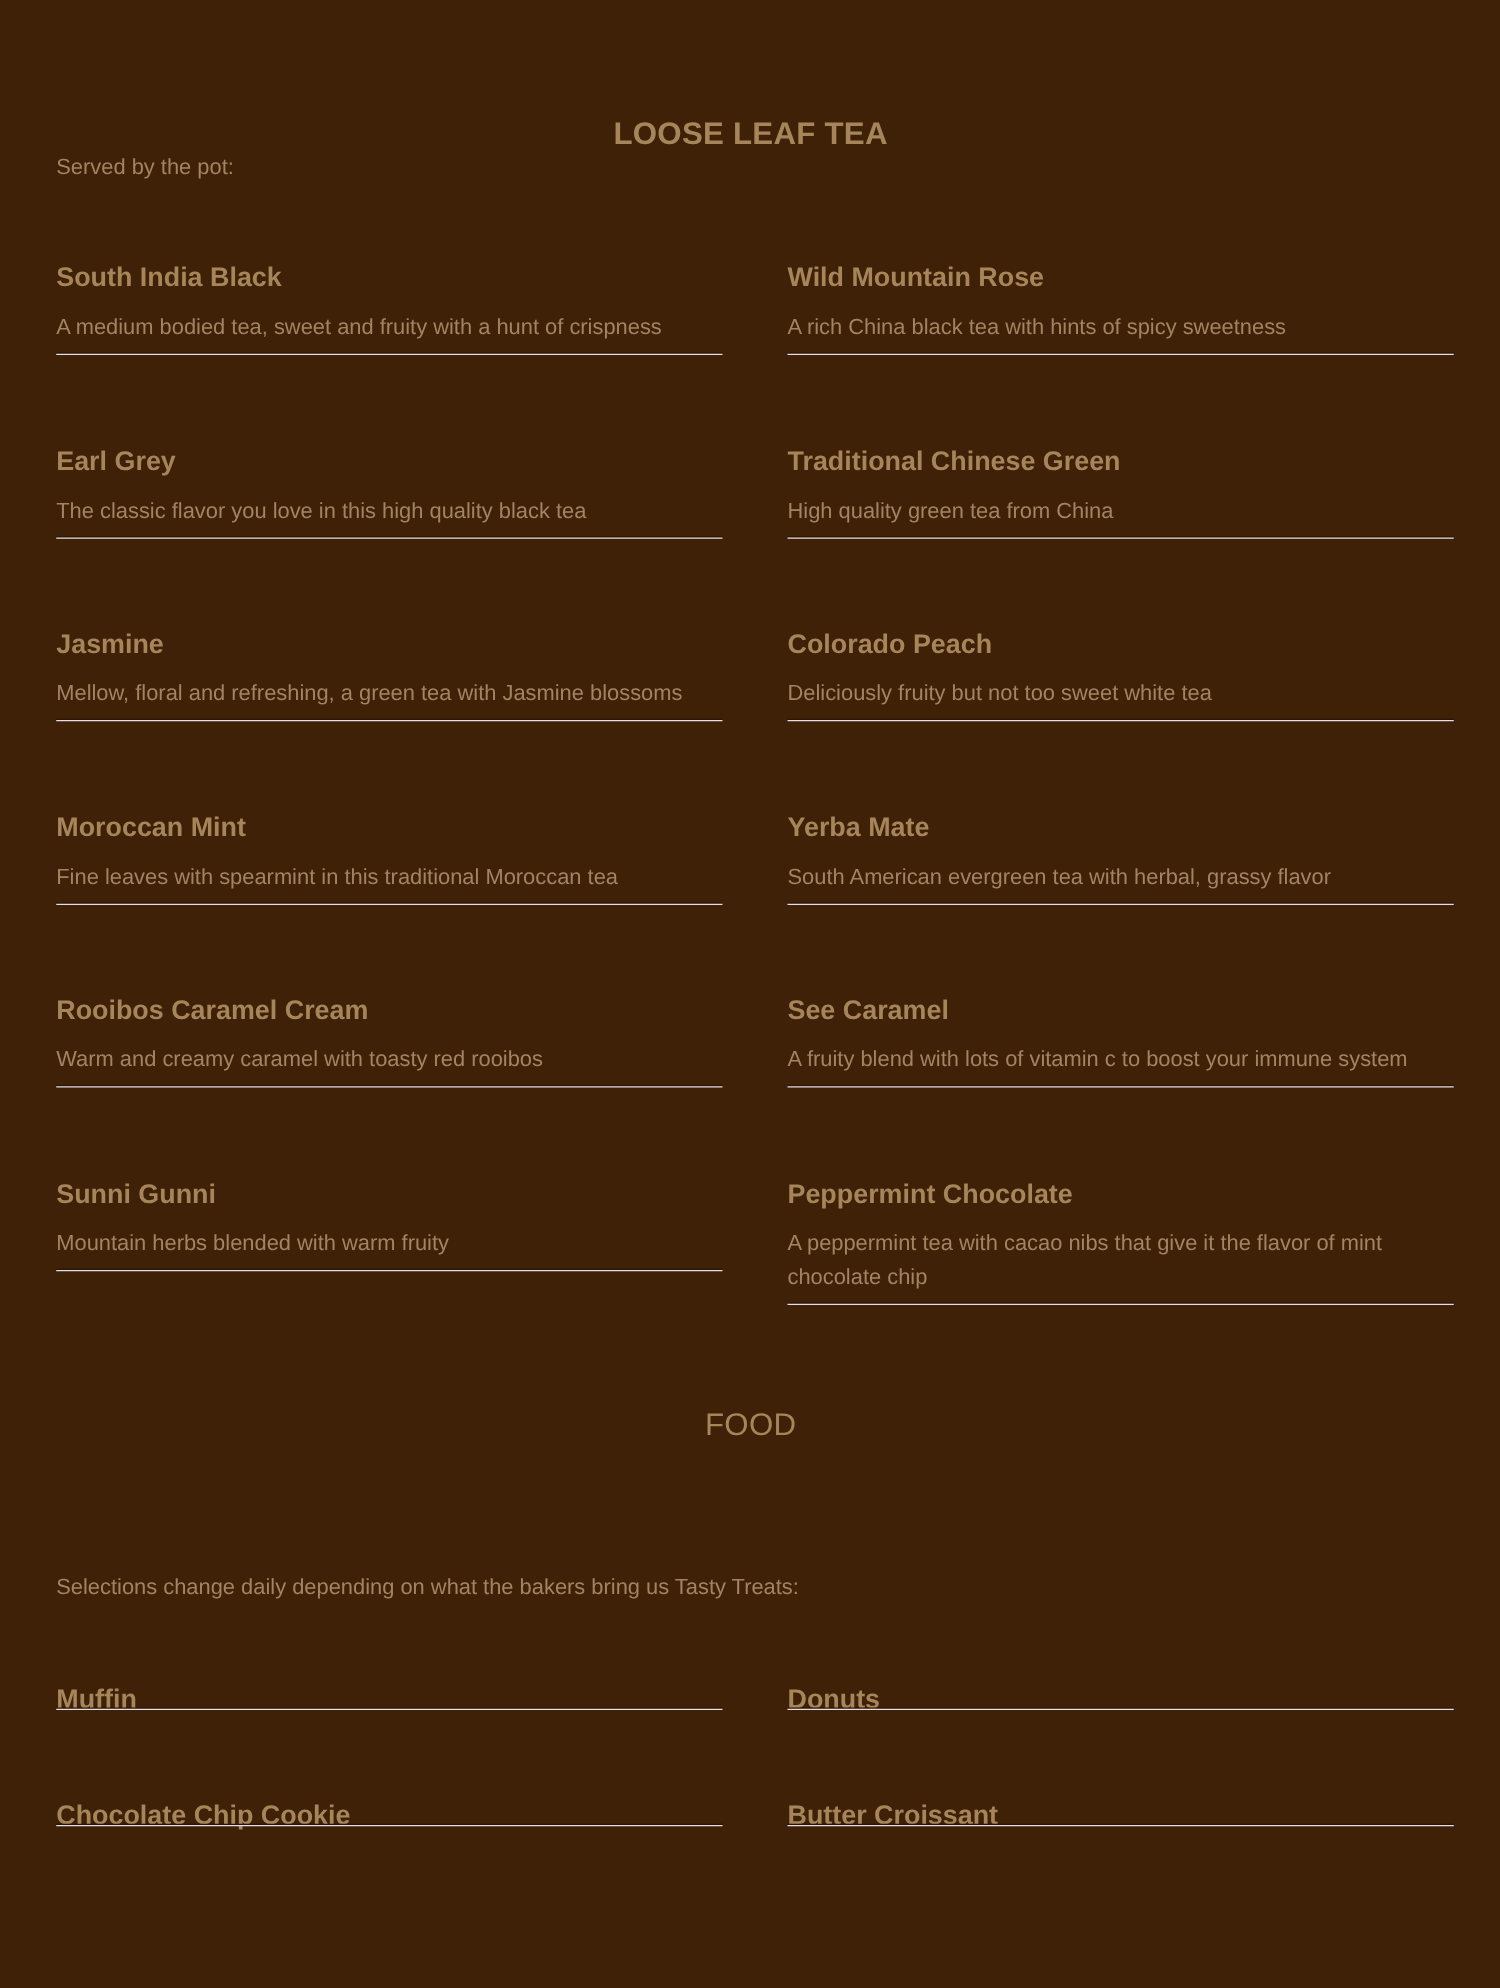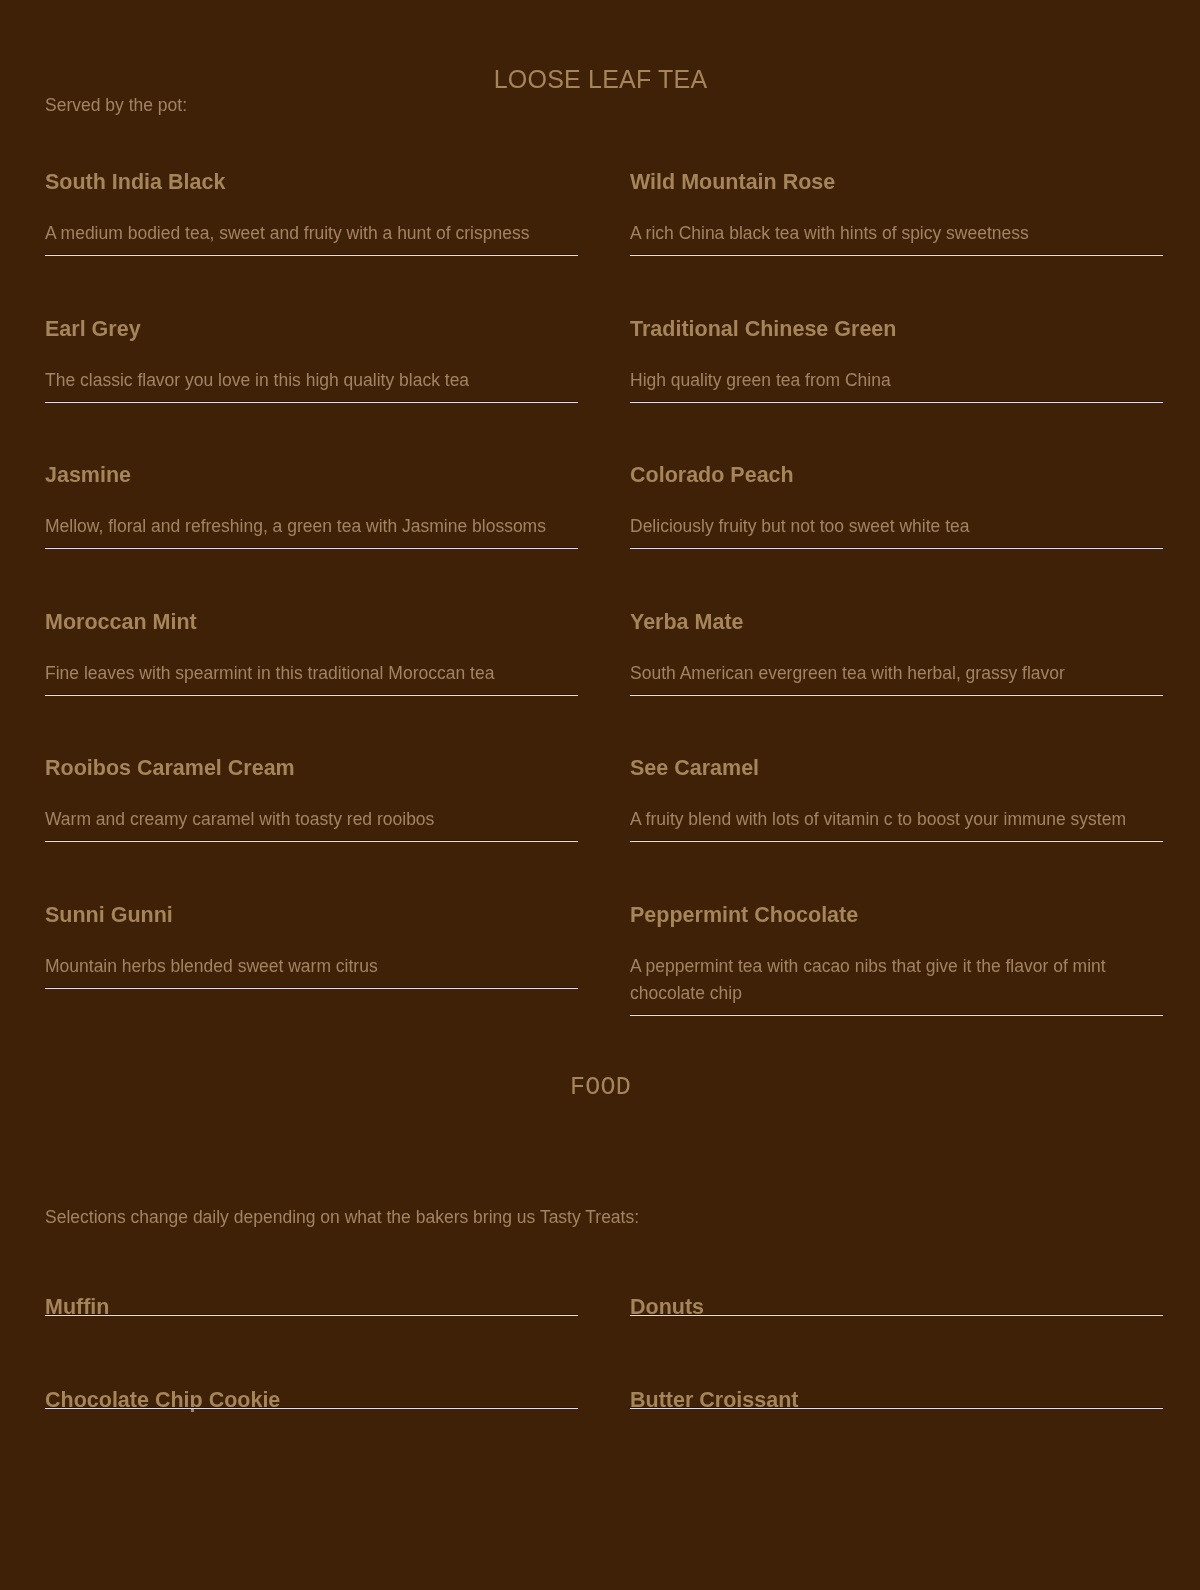--- a/index.html
+++ b/index.html
@@ -18,21 +18,21 @@
     box-sizing: border-box;
     width: 1200px;
   }
   .section-title {
     text-align: center;
     font-size: 25px;
     font-weight: normal;
     margin: 0;
     letter-spacing: 0.2px;
   }
-  .tea-title { padding-top: 64px; height: 30px; line-height: 30px; }
+  .tea-title { padding-top: 92px; height: 30px; line-height: 30px; font-weight: bold; }
   .intro {
     font-size: 17.5px;
     color: #a38462;
     margin: 0;
   }
   .tea-intro { line-height: 22px; }
   .grid {
     display: grid;
     grid-template-columns: 533px 533px;
     column-gap: 52px;
@@ -55,25 +55,25 @@
   }
   .rule {
     height: 0;
     border: none;
     border-top: 1px solid #2a1605;
     border-bottom: 1px solid #e6dde6;
     margin: 0;
   }
   .tea-grid { margin-top: 42px; }
   .tea-grid .item { height: 145.5px; position: relative; }
-  .tea-grid .item .item-name { position: absolute; top: 11px; left: 0; }
+  .tea-grid .item .item-name { position: absolute; top: 23px; left: 0; }
   .tea-grid .item .item-desc { position: absolute; top: 62px; left: 0; margin: 0; width: 533px; }
   .tea-grid .item .rule { position: absolute; top: 96px; left: 0; width: 533px; }
   .tea-grid .item.tall .rule { top: 123px; }
-  .food-title { margin-top: 36px; height: 30px; line-height: 30px; font-family: Liberation Mono, monospace; }
+  .food-title { margin-top: 60px; height: 30px; line-height: 30px; }
   .food-intro { margin-top: 103px; line-height: 22px; }
   .food-grid { margin-top: 43px; }
   .food-grid .item { height: 92px; position: relative; }
   .food-grid .item .item-name { position: absolute; top: 23px; left: 0; }
   .food-grid .item .rule { position: absolute; top: 43px; left: 0; width: 533px; }
 </style>
 </head>
 <body>
 
 <div class="page">
@@ -128,21 +128,21 @@
         <p class="item-desc">Warm and creamy caramel with toasty red rooibos</p>
         <hr class="rule">
       </div>
       <div class="item">
         <h3 class="item-name">See Caramel</h3>
         <p class="item-desc">A fruity blend with lots of vitamin c to boost your immune system</p>
         <hr class="rule">
       </div>
       <div class="item">
         <h3 class="item-name">Sunni Gunni</h3>
-        <p class="item-desc">Mountain herbs blended sweet warm citrus</p>
+        <p class="item-desc">Mountain herbs blended with warm fruity</p>
         <hr class="rule">
       </div>
       <div class="item tall">
         <h3 class="item-name">Peppermint Chocolate</h3>
         <p class="item-desc">A peppermint tea with cacao nibs that give it the flavor of mint chocolate chip</p>
         <hr class="rule">
       </div>
     </div>
   </section>
 

